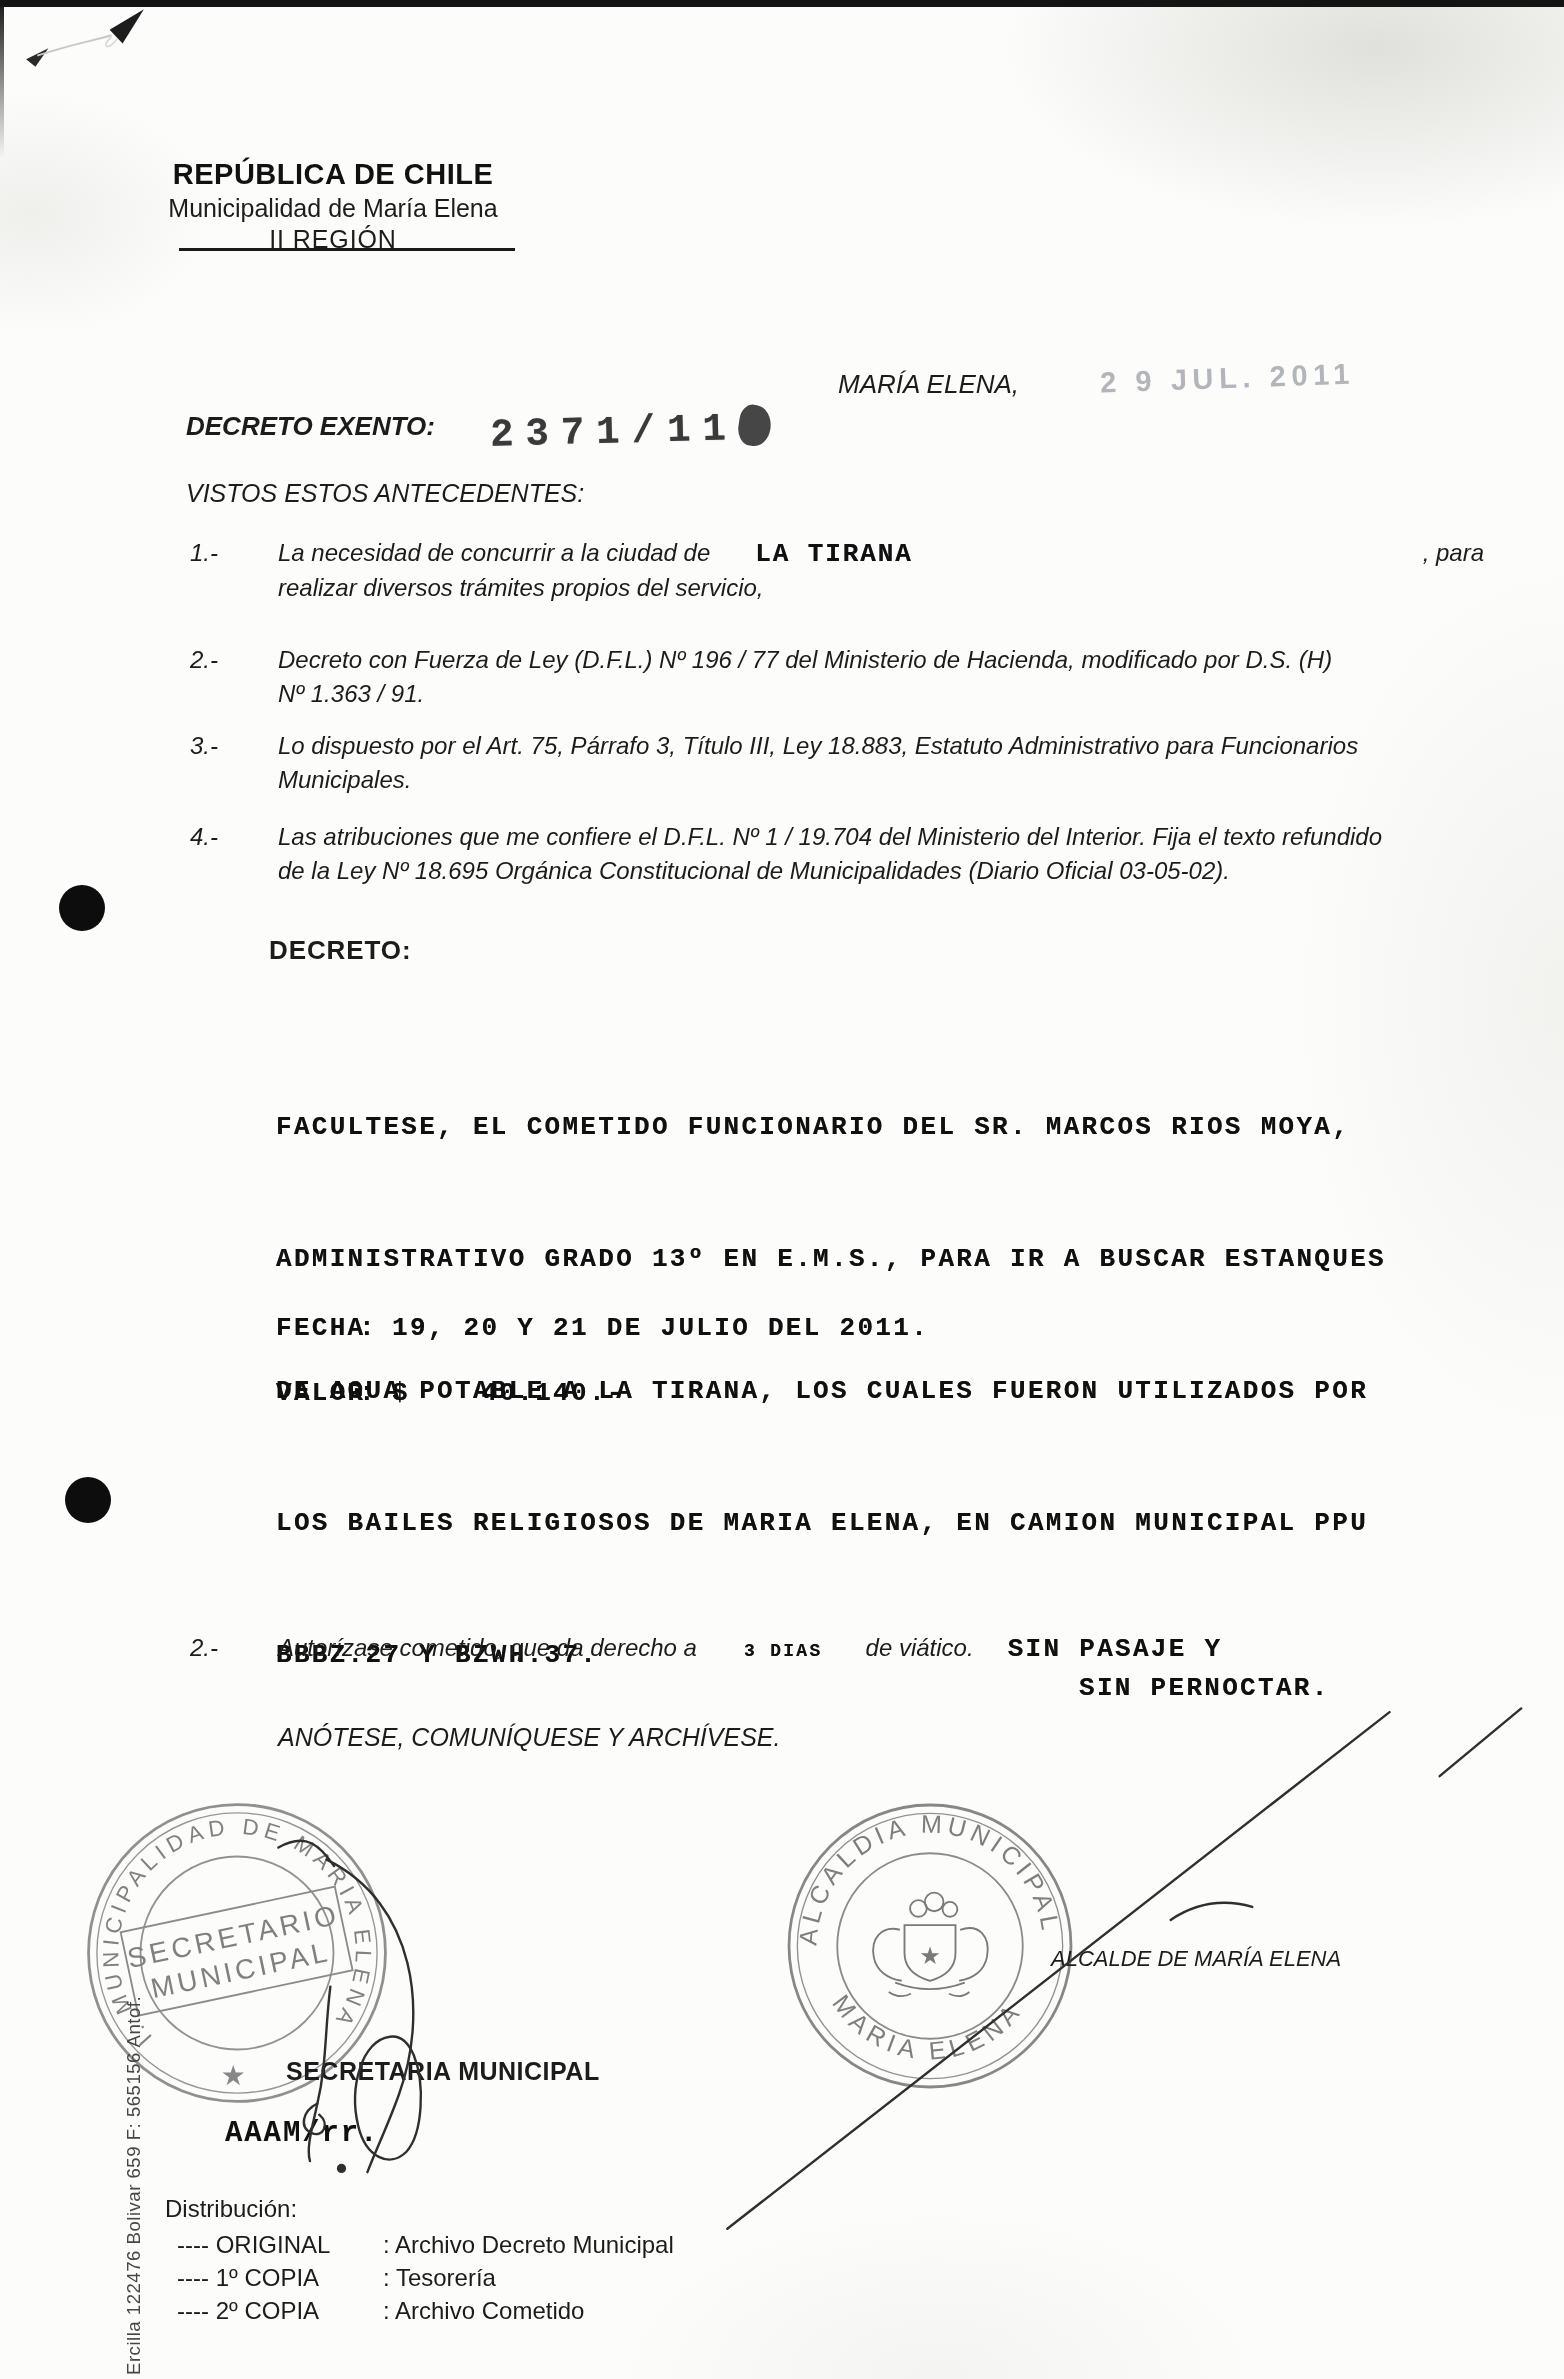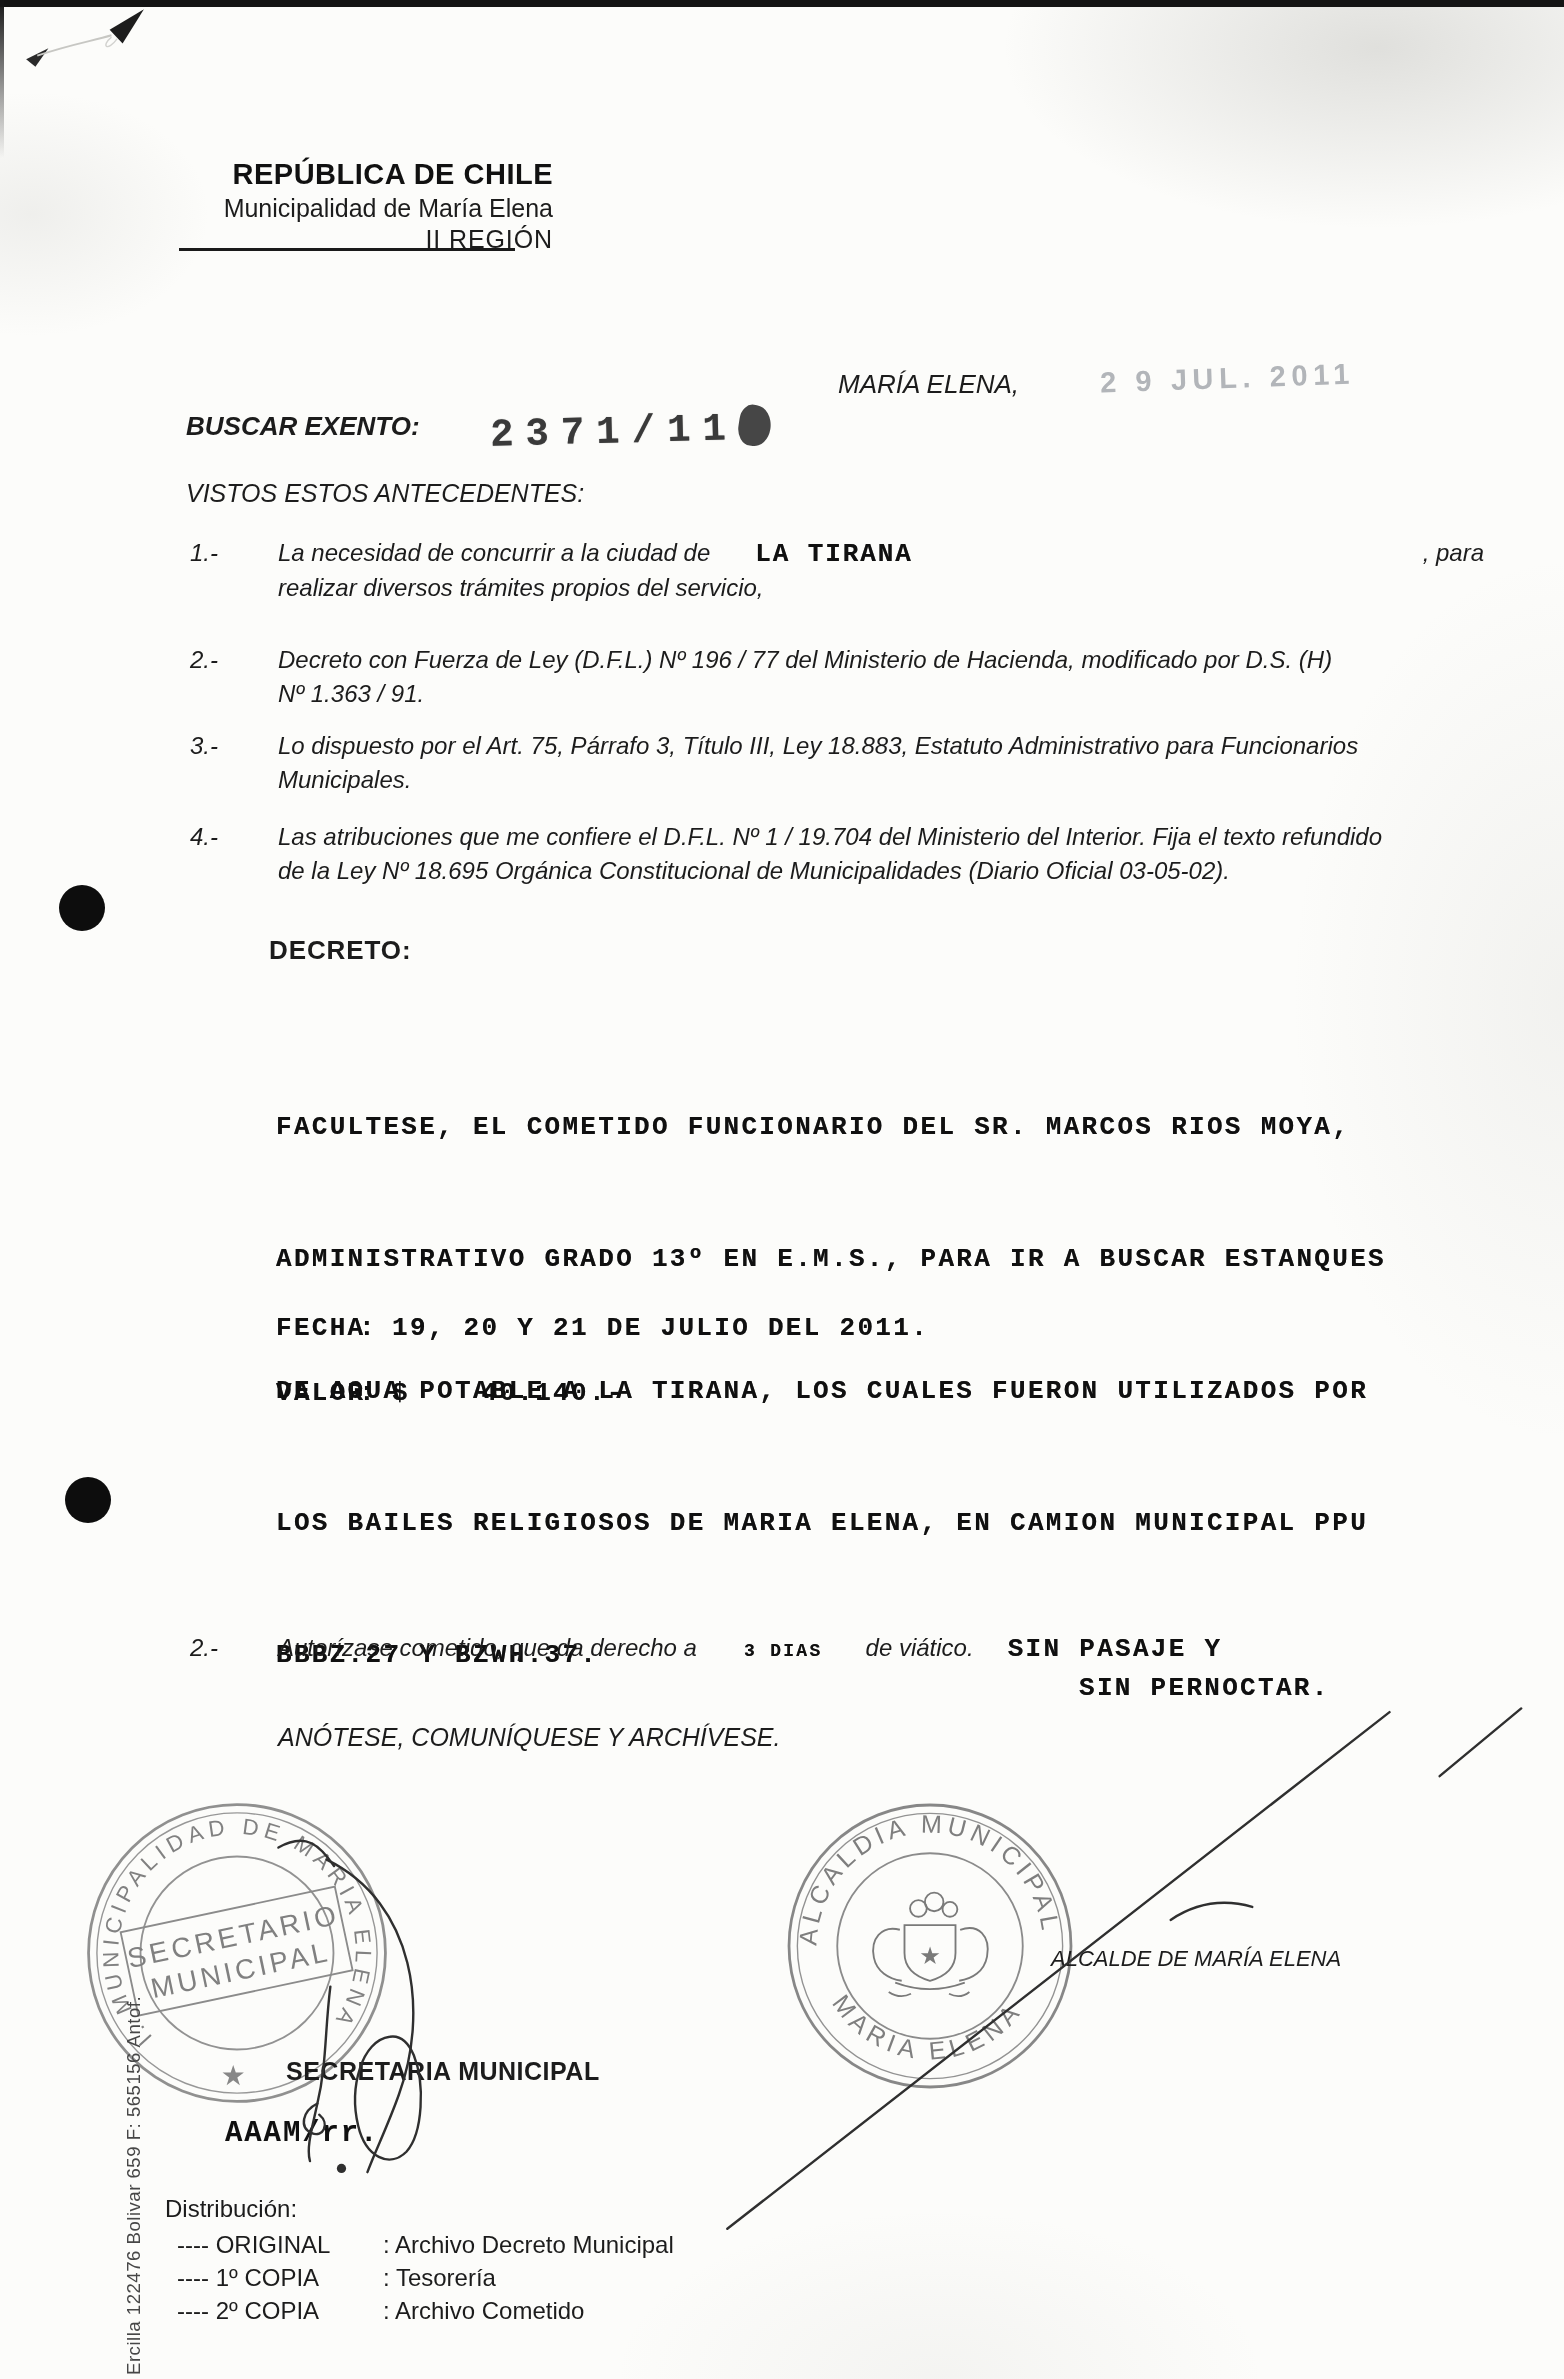--- a/index.html
+++ b/index.html
@@ -14,21 +14,21 @@
     font-family:"Liberation Sans", sans-serif;color:#1c1c1c;
   }
   .abs{position:absolute;}
   .edge-top{left:0;top:0;width:1565px;height:6.5px;background:#141414;}
   .edge-left{left:0;top:0;width:3.7px;height:158px;background:linear-gradient(#161616,rgba(22,22,22,0));}
   .it{font-style:italic;}
   .bold{font-weight:bold;}
   .mono{font-family:"Liberation Mono","DejaVu Sans Mono",monospace;font-weight:bold;color:#101010;}
   .tw{letter-spacing:2.3px;text-shadow:0 0 0.6px rgba(0,0,0,.55);white-space:pre;}
   
-  .header{left:113px;top:158px;width:440px;text-align:right;}
+  .header{left:113px;top:158px;width:440px;text-align:center;}
   .header .t1{font-size:29px;font-weight:bold;letter-spacing:0.5px;color:#111;}
   .header .t2{font-size:25px;margin-top:2.8px;}
   .header .t3{font-size:25px;margin-top:1.9px;letter-spacing:0.9px;}
   .header-rule{left:179px;top:248px;width:336px;height:2.8px;background:#1a1a1a;}
   .place{left:838px;top:369px;font-size:26px;}
   .date-stamp{left:1100px;top:362px;font-size:29px;font-weight:bold;color:#b2b5b9;
     letter-spacing:5.6px;transform:rotate(-2deg);white-space:nowrap;}
   .decree-label{left:186px;top:411px;font-size:26px;}
   .decree-number{left:490px;top:401px;font-size:39px;letter-spacing:12px;color:#3a3a3a;
     transform:rotate(-1.5deg);text-shadow:0 0 0.9px rgba(0,0,0,.45);white-space:nowrap;}
@@ -85,21 +85,21 @@
   <div class="abs header">
     <div class="t1">REPÚBLICA DE CHILE</div>
     <div class="t2">Municipalidad de María Elena</div>
     <div class="t3">II REGIÓN</div>
   </div>
   <div class="abs header-rule"></div>
 
   <div class="abs place it">MARÍA ELENA,</div>
   <div class="abs date-stamp">2 9 JUL. 2011</div>
 
-  <div class="abs decree-label it bold">BUSCAR EXENTO:</div>
+  <div class="abs decree-label it bold">DECRETO EXENTO:</div>
   <div class="abs decree-number mono"><span>2371/11</span><span class="stamp-blob"></span></div>
 
   <div class="abs vistos it">VISTOS ESTOS ANTECEDENTES:</div>
 
   <div class="abs ant" style="top:536px">
     <div class="ant-num">1.-</div>
     <div class="ant-body">
       <div class="ant-line a1l1">
         <span class="it">La necesidad de concurrir a la ciudad de</span>
         <span class="mono city">LA TIRANA</span>

